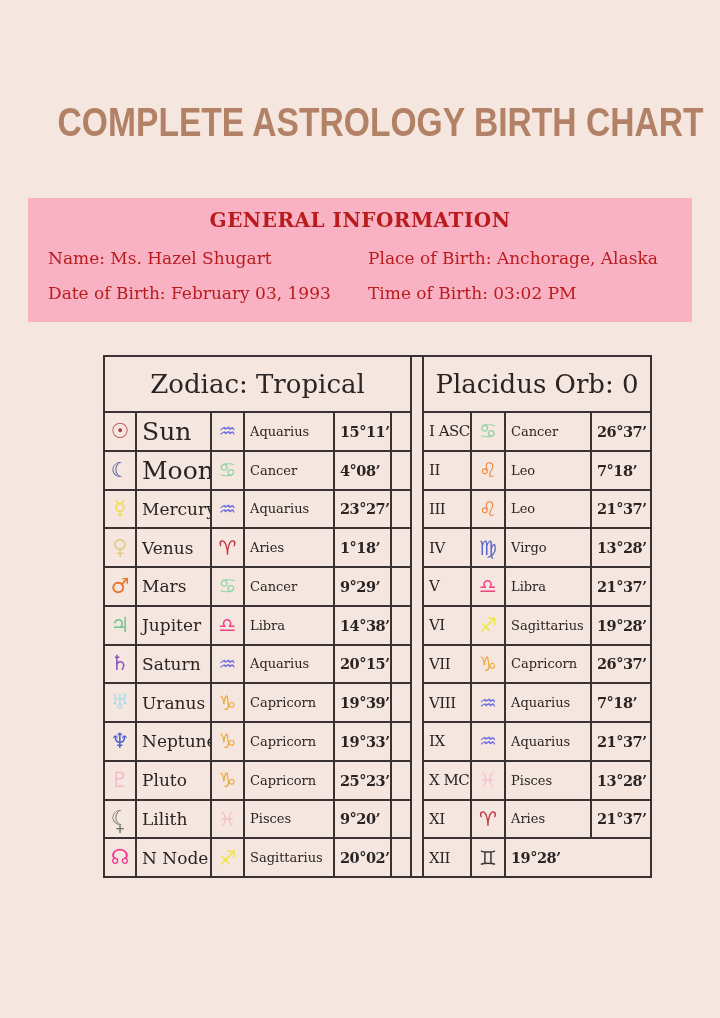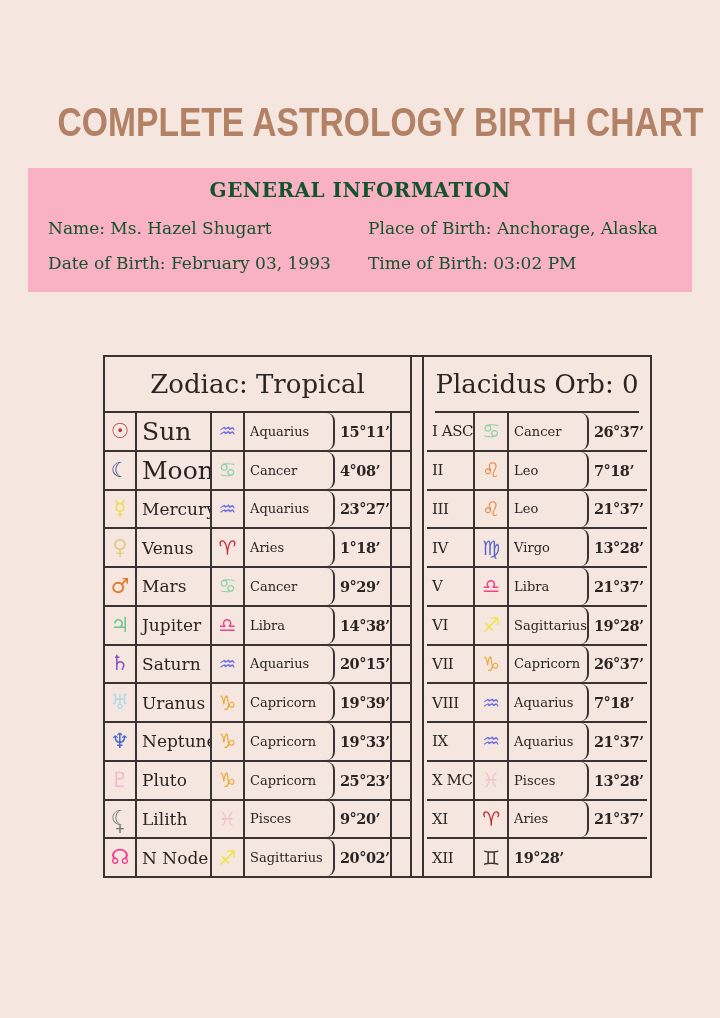--- a/index.html
+++ b/index.html
@@ -54,21 +54,21 @@
     display: flex;
     border: 2px solid #3b3333;
     color: #2b2424;
   }
   .ztable { width: 305px; display: flex; flex-direction: column; }
   .sep {
     width: 14px;
     border-left: 2px solid #3b3333;
     border-right: 2px solid #3b3333;
   }
-  .htable { flex: 1; display: flex; flex-direction: column; align-items: center; }
+  .htable { flex: 1; display: flex; flex-direction: column; }
   .thead {
     height: 56px;
     border-bottom: 2px solid #3b3333;
     display: flex; align-items: center; justify-content: center;
     font-size: 26px;
   }
   .tbody { flex: 1; display: flex; flex-direction: column; }
   .row { flex: 1; display: grid; border-bottom: 2px solid #3b3333; }
   .row:last-child { border-bottom: none; }
   .zrow { grid-template-columns: 32px 75px 33px 1fr 57px 18px; }
@@ -76,21 +76,21 @@
   .cell {
     border-right: 2px solid #3b3333;
     display: flex; align-items: center;
     overflow: hidden;
   }
   .row .cell:last-child { border-right: none; }
   .icon-cell { justify-content: center; position: relative; }
   .txt-cell { padding-left: 5px; }
   .pname { font-size: 17px; }
   .pname.big { font-size: 25px; }
-  .sname { font-size: 13px; border-radius: 8px; }
+  .sname { font-size: 13px; }
   .sname.small { font-size: 13px; }
   .deg { font-size: 14.5px; font-weight: 700; letter-spacing: -0.5px; }
   .house { font-size: 15px; letter-spacing: -0.5px; }
   .glyph {
     font-family: "DejaVu Sans", sans-serif;
     font-size: 21px;
     line-height: 1;
     font-weight: 700;
   }
   .sign-glyph { font-size: 20px; }
@@ -101,21 +101,21 @@
     font-weight: 700;
     bottom: 2px;
     line-height: 1;
   }
 </style>
 </head>
 <body style="background: rgb(245, 231, 223);">
 
 <h1 class="title" style="color: rgb(178, 129, 102);">COMPLETE ASTROLOGY BIRTH CHART</h1>
 
-<section class="info-box" style="background: rgb(249, 177, 196); color: #14532d;">
+<section class="info-box" style="background: rgb(249, 177, 196); color: #b91c1c; margin-top: 30px;">
   <h2 class="info-heading">GENERAL INFORMATION</h2>
   <div class="info-grid">
     <div>Name: Ms. Hazel Shugart</div>
     <div>Place of Birth: Anchorage, Alaska</div>
     <div>Date of Birth: February 03, 1993</div>
     <div>Time of Birth: 03:02 PM</div>
   </div>
 </section>
 
 <section class="chart">

